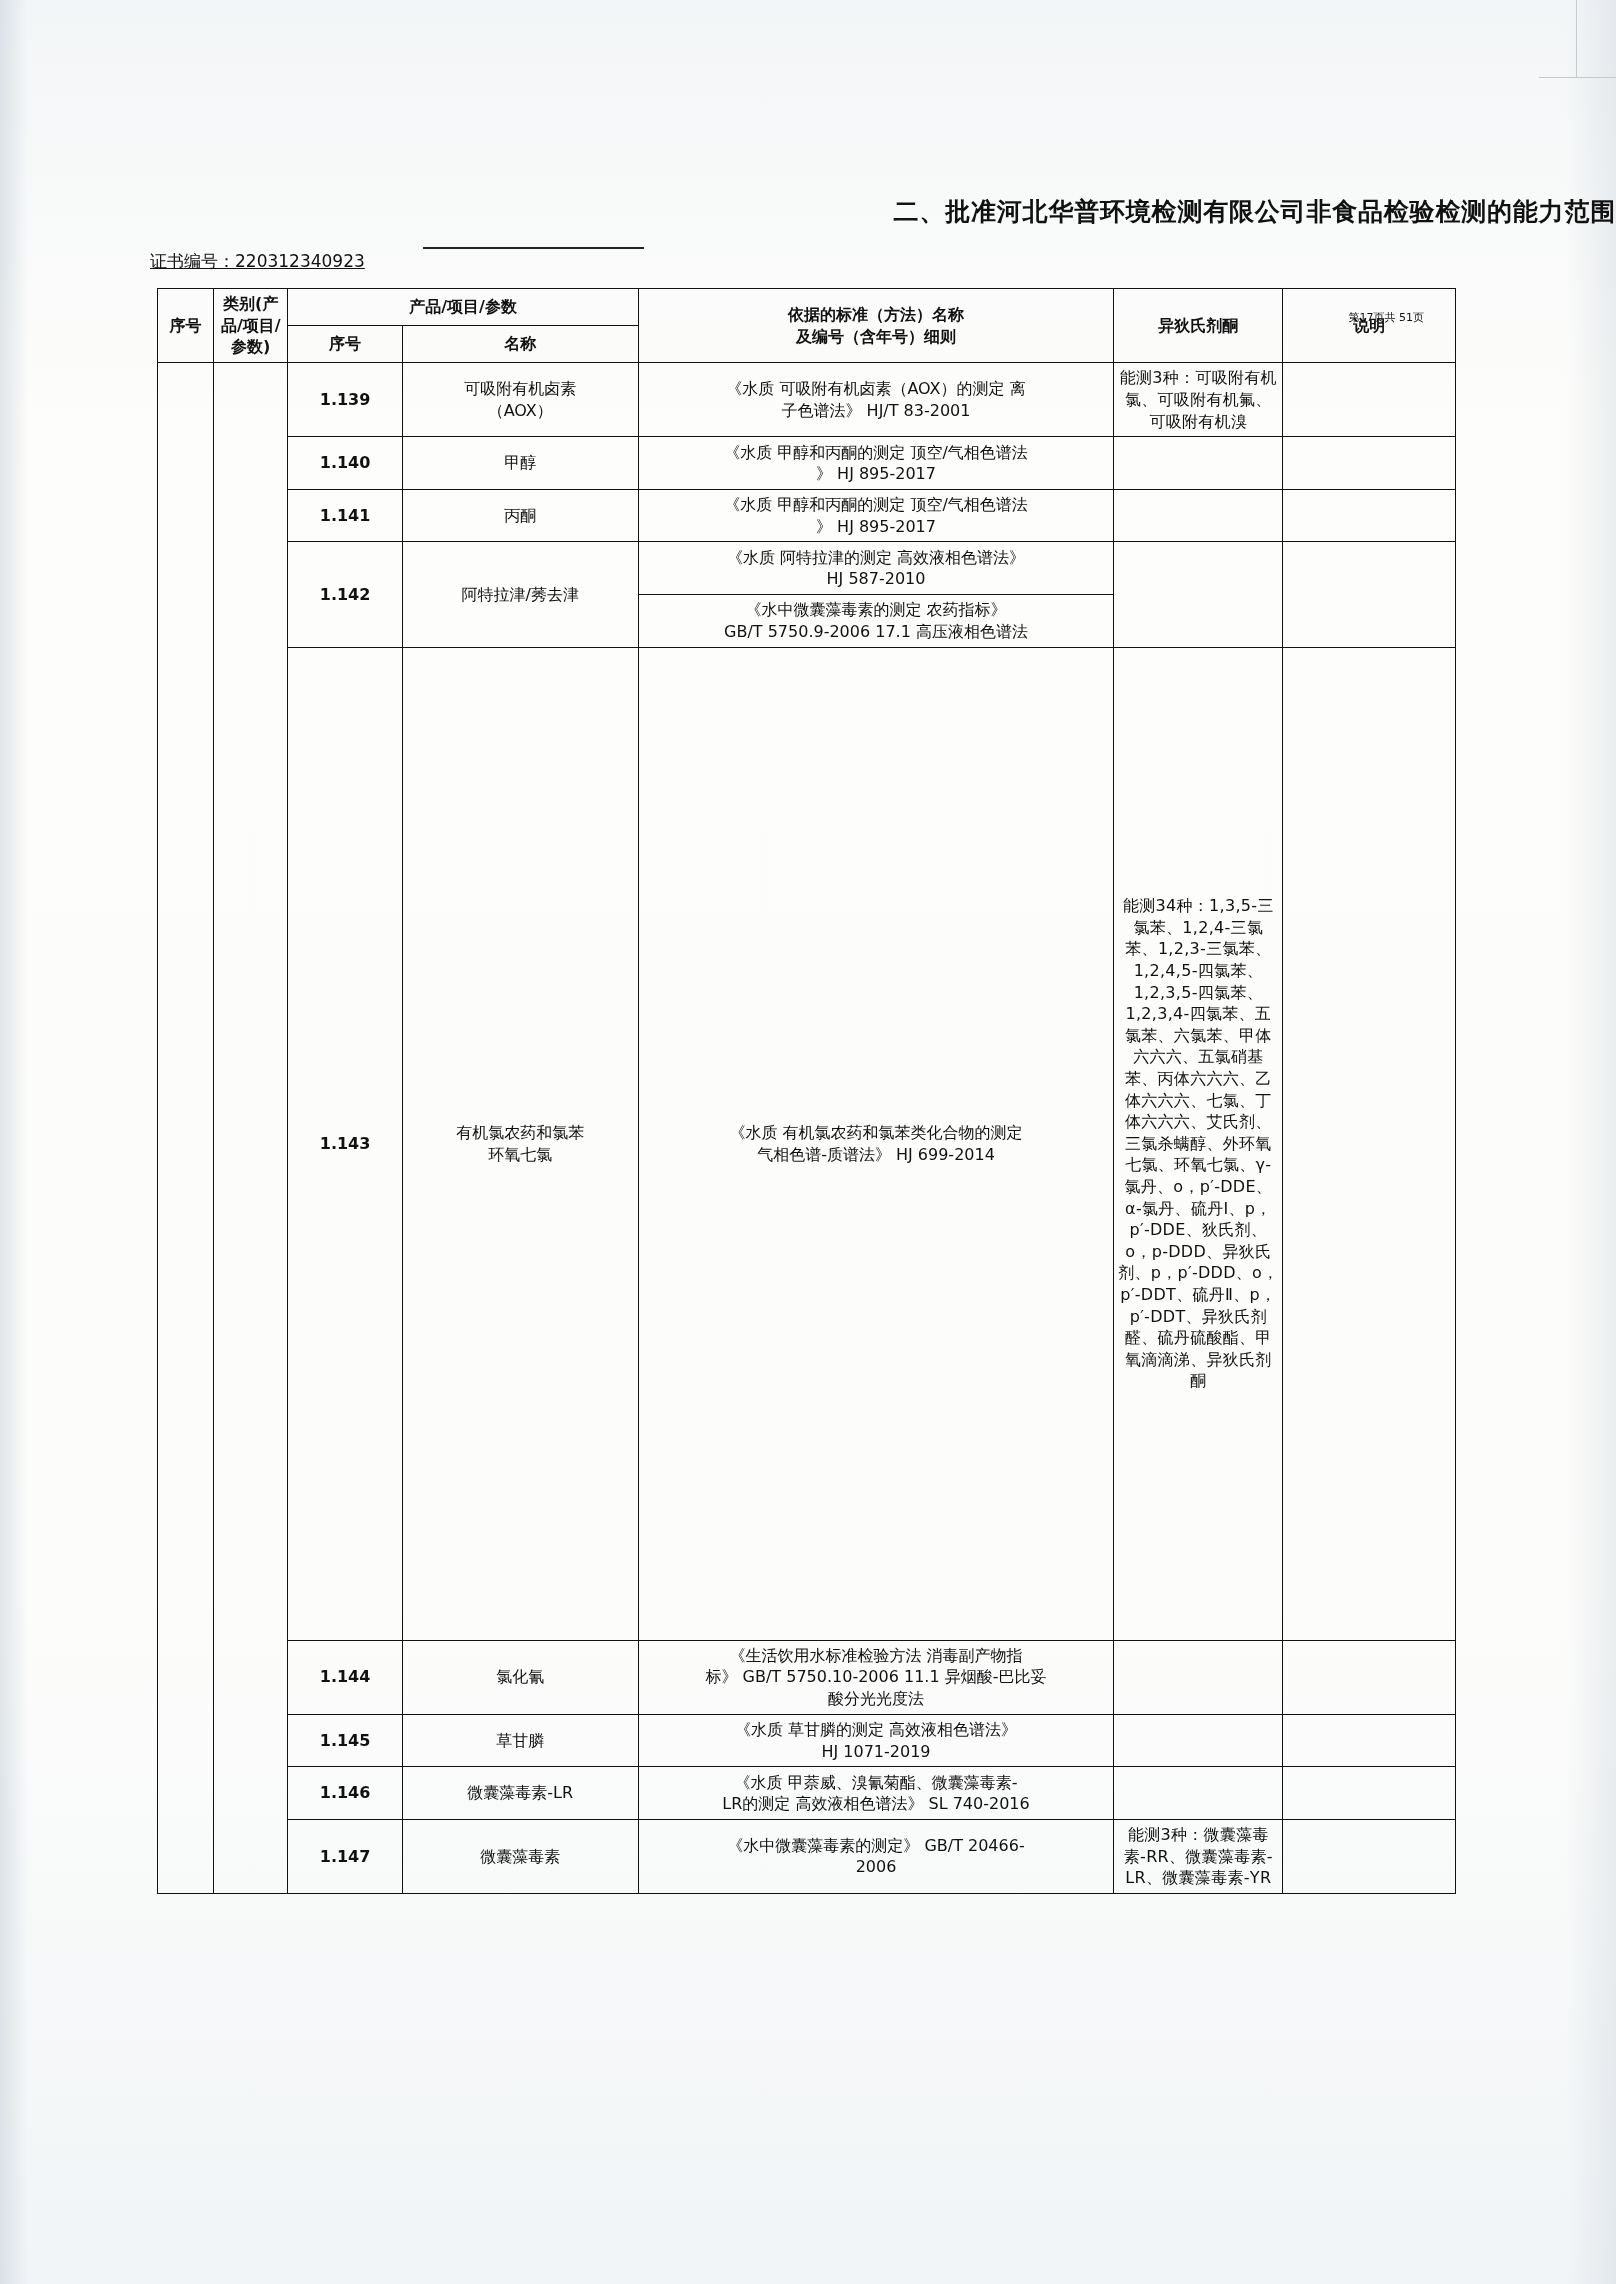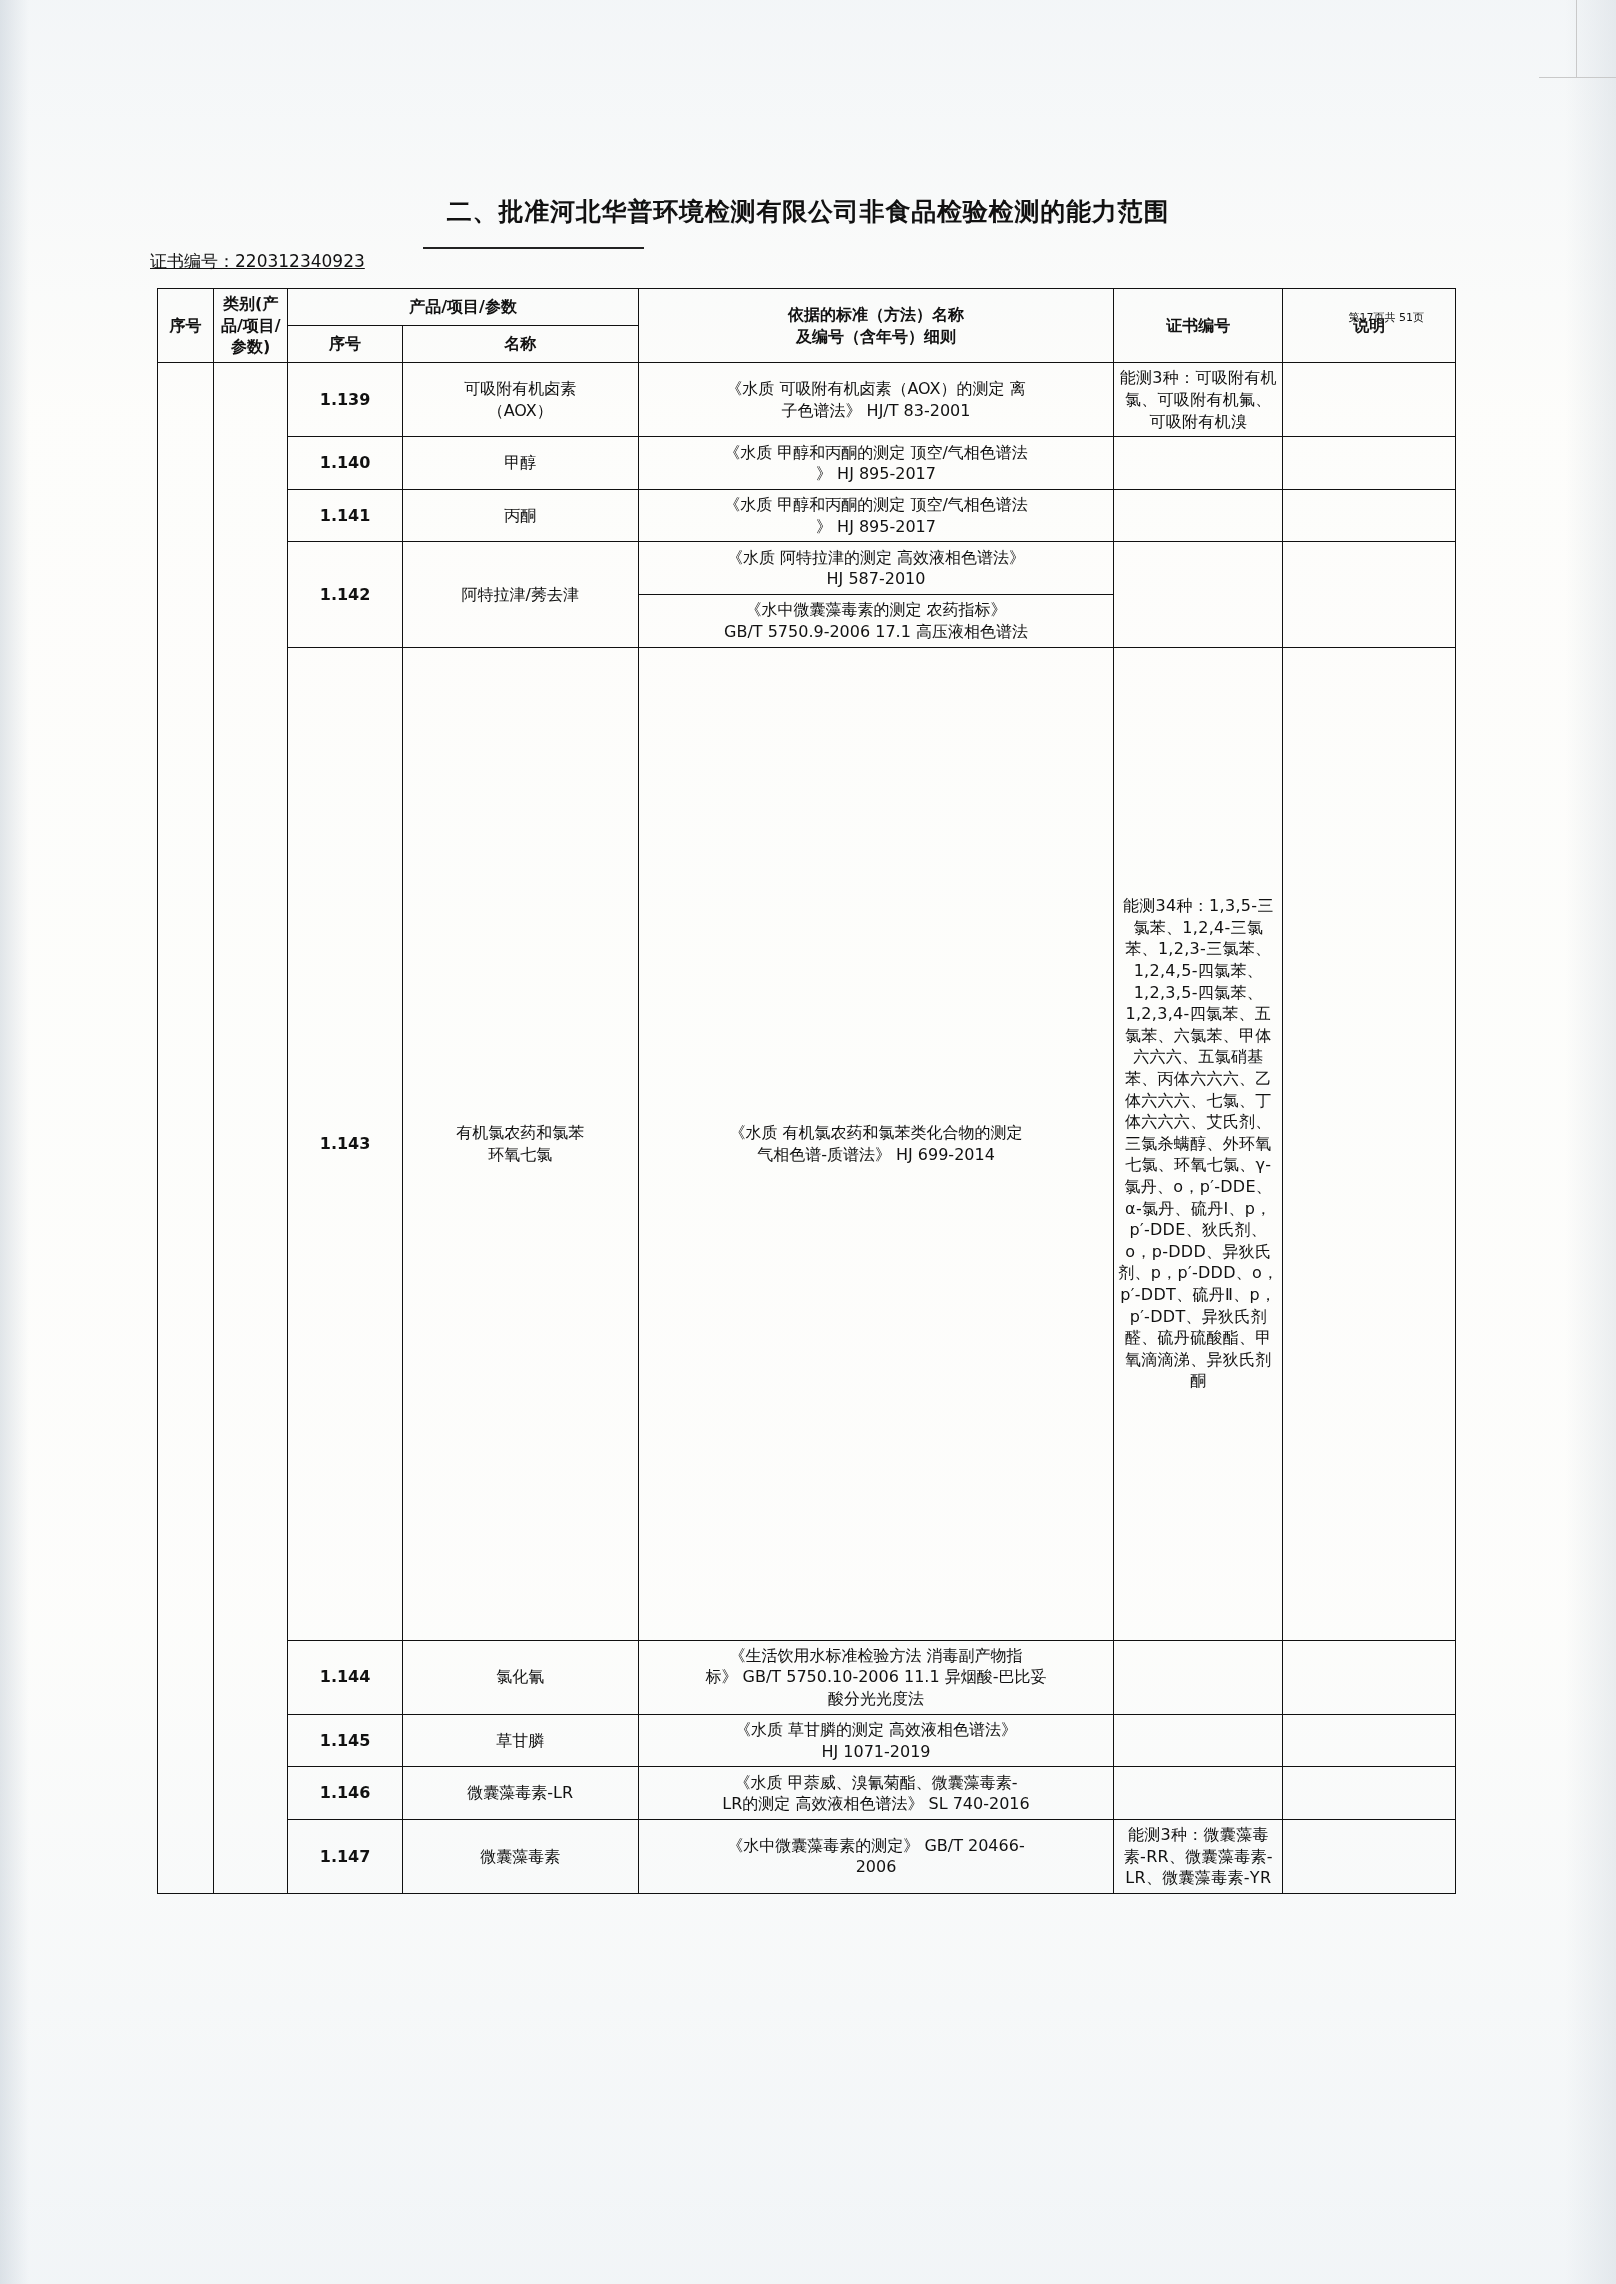--- a/index.html
+++ b/index.html
@@ -41,21 +41,21 @@
   }
 
   .content{
     position:absolute;
     left:0;top:0;width:1616px;
   }
 
   h1.doc-title{
     font-size:25px;
     font-weight:700;
-    text-align:center;
+    text-align:right;
     margin:0;
     padding:195px 0 0 0;
     letter-spacing:0.8px;
     font-family:"DejaVu Sans","Liberation Sans",sans-serif;
   }
   .title-underline{
     position:absolute;
     left:423px;top:247px;width:221px;height:1.7px;background:#222;
   }
 
@@ -148,21 +148,21 @@
       </colgroup>
       <thead>
         <tr>
           <th rowspan="2">序号</th>
           <th rowspan="2">类别(产品/项目/参数)</th>
           <th colspan="2">产品/项目/参数</th>
           <th rowspan="2">
             <div>依据的标准（方法）名称</div>
             <div>及编号（含年号）细则</div>
           </th>
-          <th rowspan="2">证书编号</th>
+          <th rowspan="2">异狄氏剂酮</th>
           <th rowspan="2">说明</th>
         </tr>
         <tr class="sub-head">
           <td>序号</td>
           <td>名称</td>
         </tr>
       </thead>
       <tbody>
 
         <tr>

